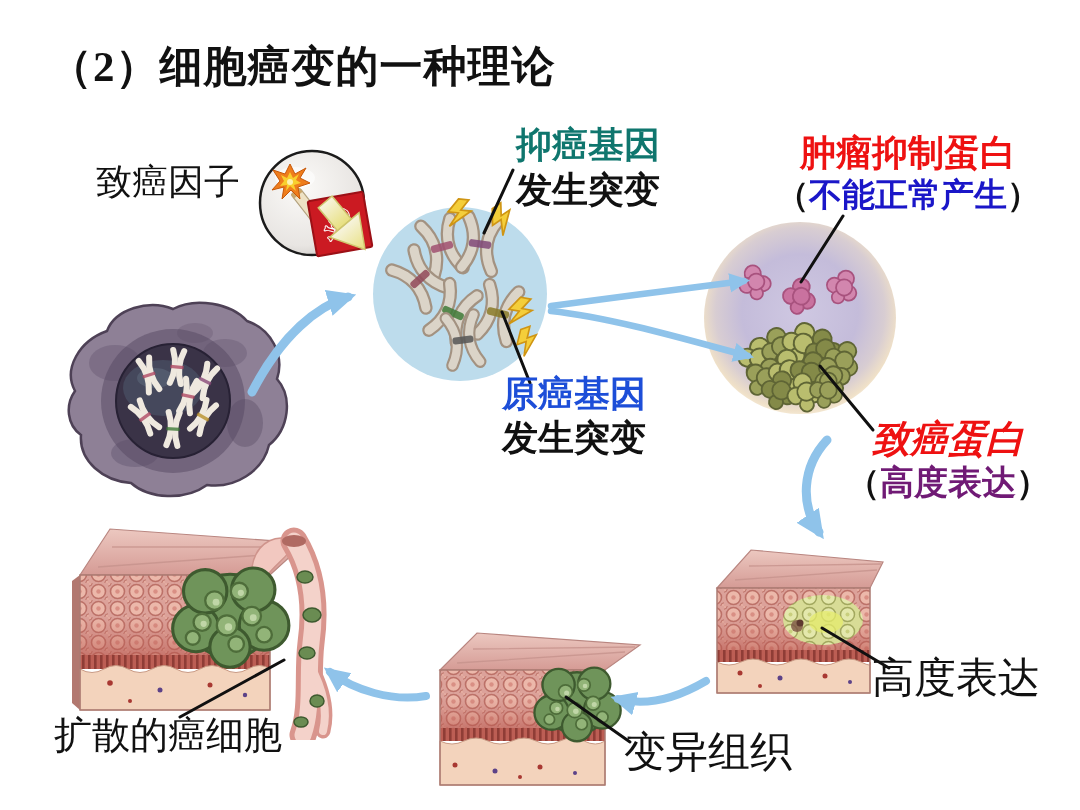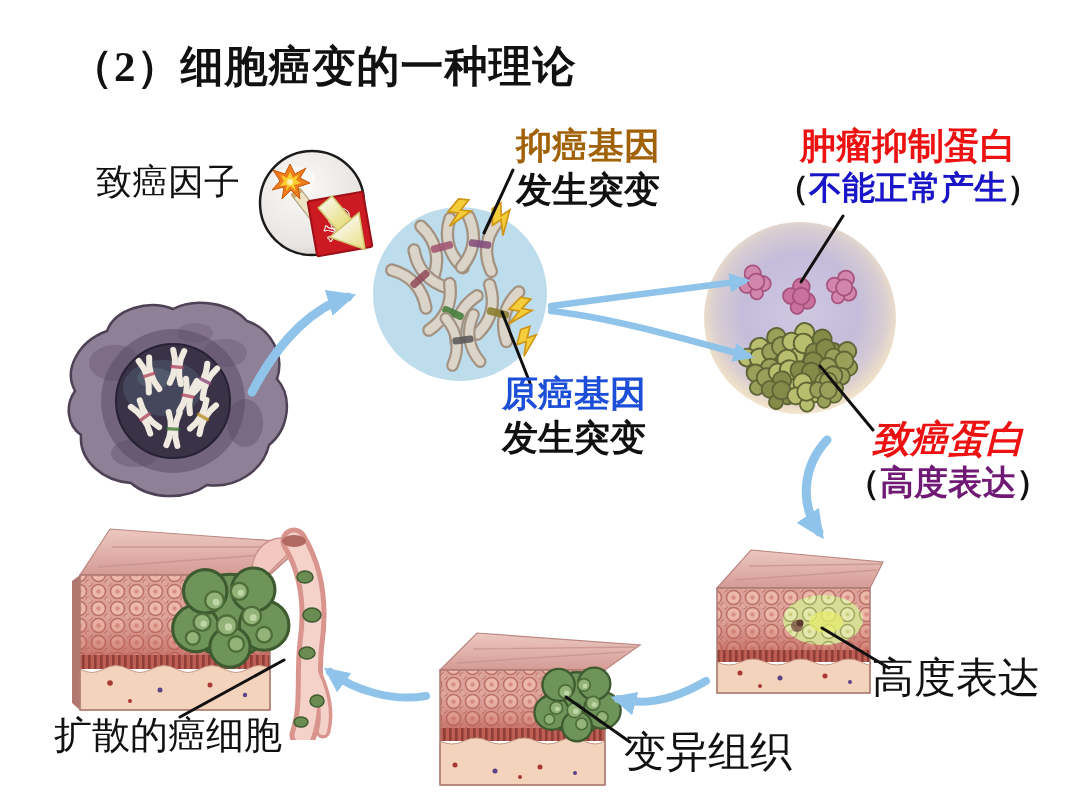--- a/index.html
+++ b/index.html
@@ -299,31 +299,31 @@
       <line x1="513" y1="170" x2="484" y2="233"></line>
       <line x1="530" y1="383" x2="502" y2="312"></line>
       <line x1="843" y1="216" x2="801" y2="282"></line>
       <line x1="820" y1="366" x2="873" y2="430"></line>
       <line x1="822" y1="628" x2="889" y2="668"></line>
       <line x1="566" y1="697" x2="630" y2="742"></line>
       <line x1="284" y1="660" x2="180" y2="717"></line>
     </g>
   </svg>
 
-  <div class="abs txt title" style="left:70px;top:38px">（2）细胞癌变的一种理论</div>
+  <div class="abs txt title" style="left:49px;top:38px">（2）细胞癌变的一种理论</div>
 
   <div class="abs txt serifLbl" style="left:96px;top:158px;font-size:36px">致癌因子</div>
 
   <div class="abs txt ann" style="left:516px;top:124px">
-    <div style="color: #a16207;">抑癌基因</div>
+    <div style="color: #0f766e; font-family: Liberation Serif, serif;">抑癌基因</div>
     <div>发生突变</div>
   </div>
 
   <div class="abs txt ann annC" style="left:774px;top:124px;width:268px">
-    <div style="color: rgb(238, 17, 17);">肿瘤抑制蛋白</div>
+    <div style="color: rgb(238, 17, 17); margin-top: 7px;">肿瘤抑制蛋白</div>
     <div style="font-size:33px">
       <span class="parenTxt">（</span><span style="color: rgb(26, 22, 200);">不能正常产生</span><span class="parenTxt">）</span>
     </div>
   </div>
 
   <div class="abs txt ann" style="left:502px;top:372px">
     <div style="color: #1d4ed8;">原癌基因</div>
     <div>发生突变</div>
   </div>
 

